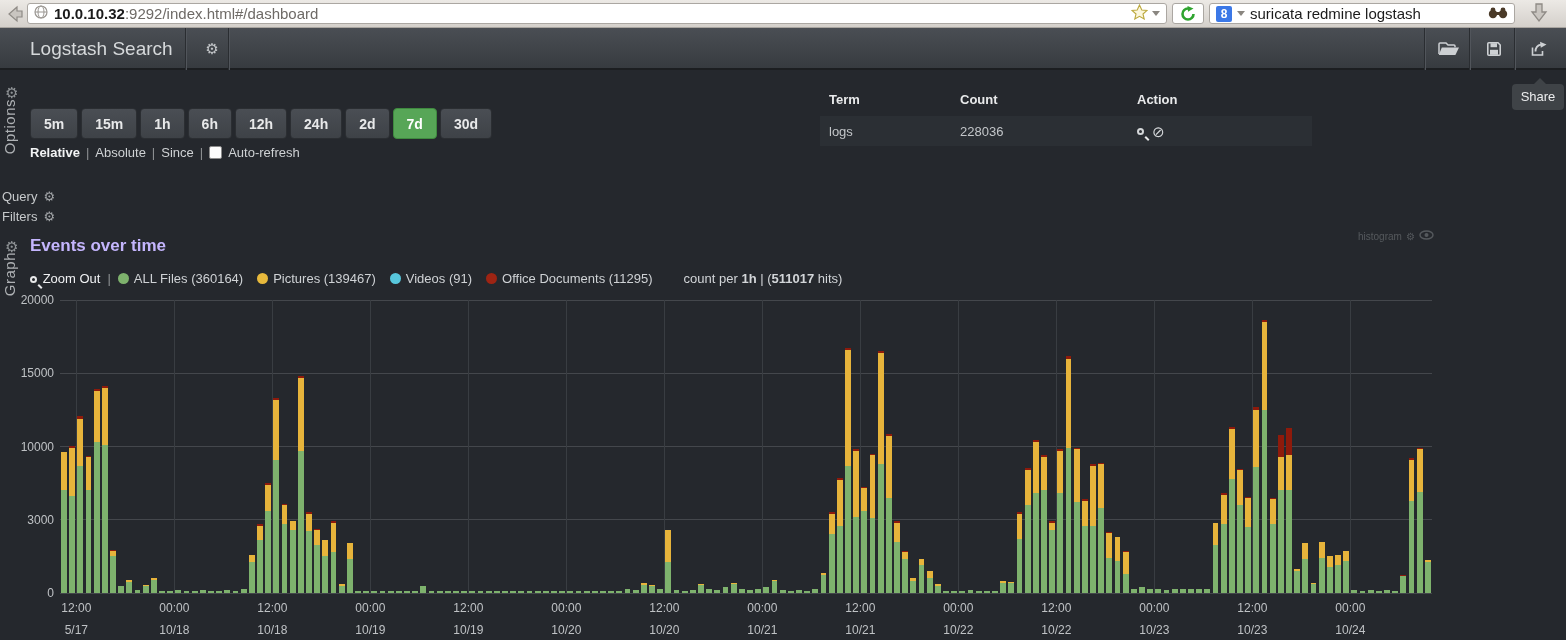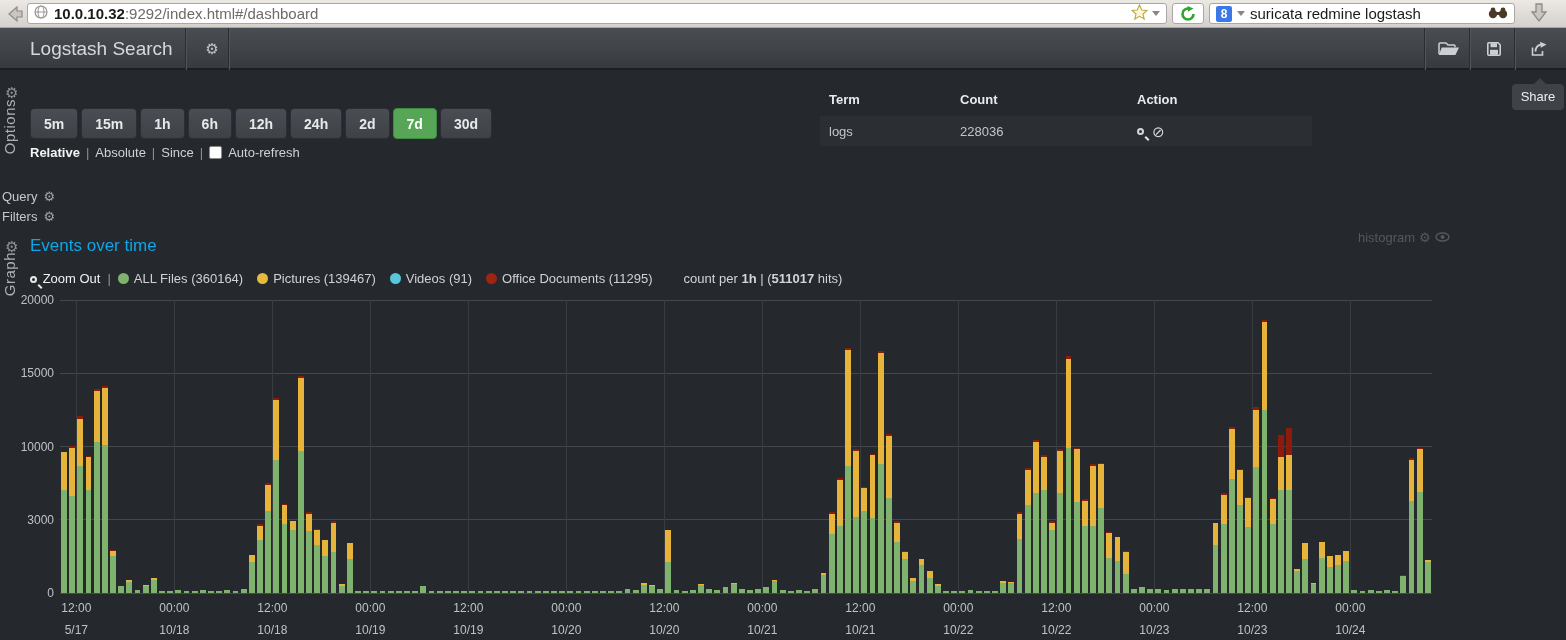--- a/index.html
+++ b/index.html
@@ -67,23 +67,23 @@
   .tt-row  { display:flex; height:30px; align-items:center; background:#2B2F34; color:#C3C6C9; margin-top:4px; }
   .tt-c1 { width:140px; padding-left:9px; }
   .tt-c2 { width:177px; }
   .tt-c3 { flex:1; display:flex; align-items:center; gap:6px; }
   .ban { font-size:15px; color:#D4D7D9; line-height:1; }
 
   .qf-line { position:absolute; left:2px; font-size:13px; color:#C6C9CB; display:flex; gap:6px; align-items:center; }
   .qf-gear { color:#A0A3A6; font-size:13px; }
 
   
-  .graph-title { position:absolute; left:30px; top:236px; font-size:17px; font-weight:normal; color:#0ea5e9; }
-  .panel-type { position:absolute; left:1358px; top:230px; font-size:13px; color:#55595D;
-                display:flex; align-items:flex-start; gap:4px; }
+  .graph-title { position:absolute; left:30px; top:236px; font-size:17px; font-weight:bold; color:#c4b5fd; }
+  .panel-type { position:absolute; left:1358px; top:230px; font-size:10px; color:#55595D;
+                display:flex; align-items:flex-end; gap:4px; }
   .legend { position:absolute; left:30px; top:271px; display:flex; align-items:center; gap:7px;
             font-size:13px; color:#D2D5D8; white-space:nowrap; }
   .legend .zlabel { color:#F0F1F3; }
   .ldot { width:11px; height:11px; border-radius:50%; display:inline-block; margin-right:5px; vertical-align:-1px; }
   .litem { color:#CFD2D5; margin-right:4px; }
   .mag { display:inline-block; width:7px; height:7px; border:2px solid #E8E9EA; border-radius:50%; position:relative; margin-right:2px; }
   .mag::after { content:''; position:absolute; width:2px; height:5px; background:#E8E9EA;
                 transform:rotate(-45deg); left:7px; top:6px; }
 
   

